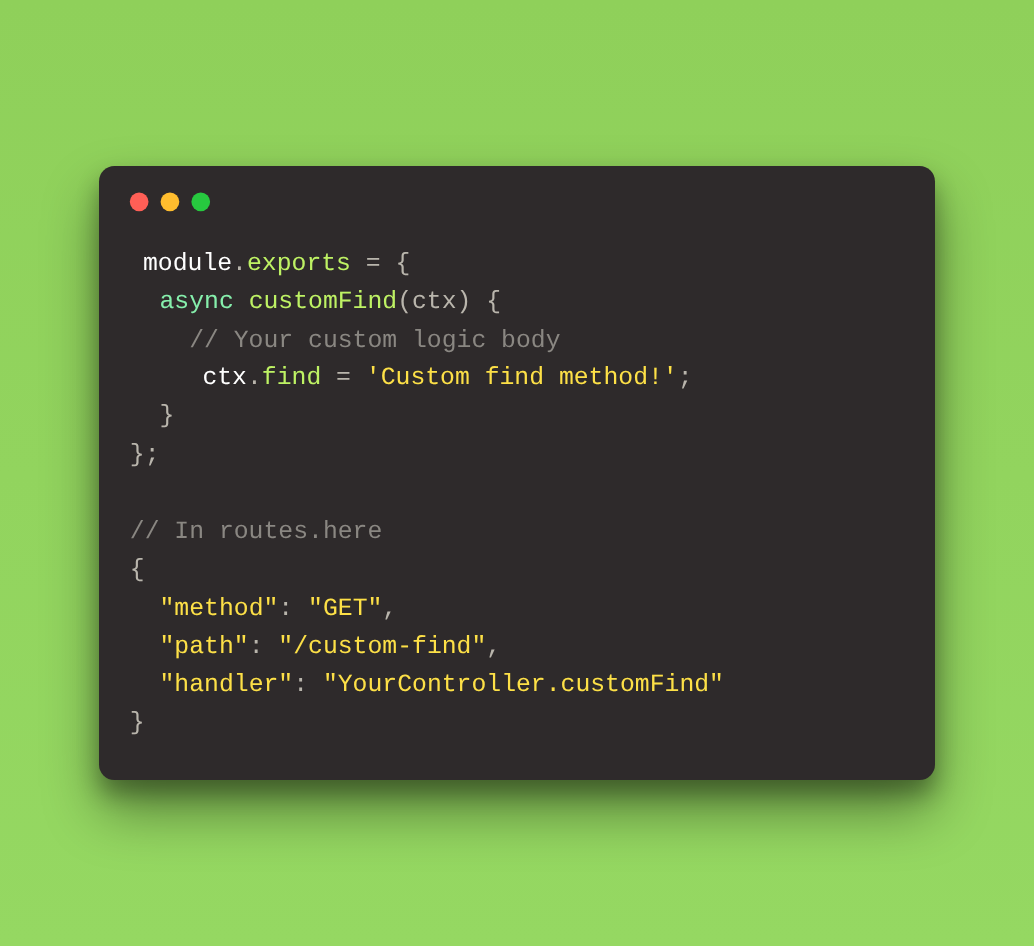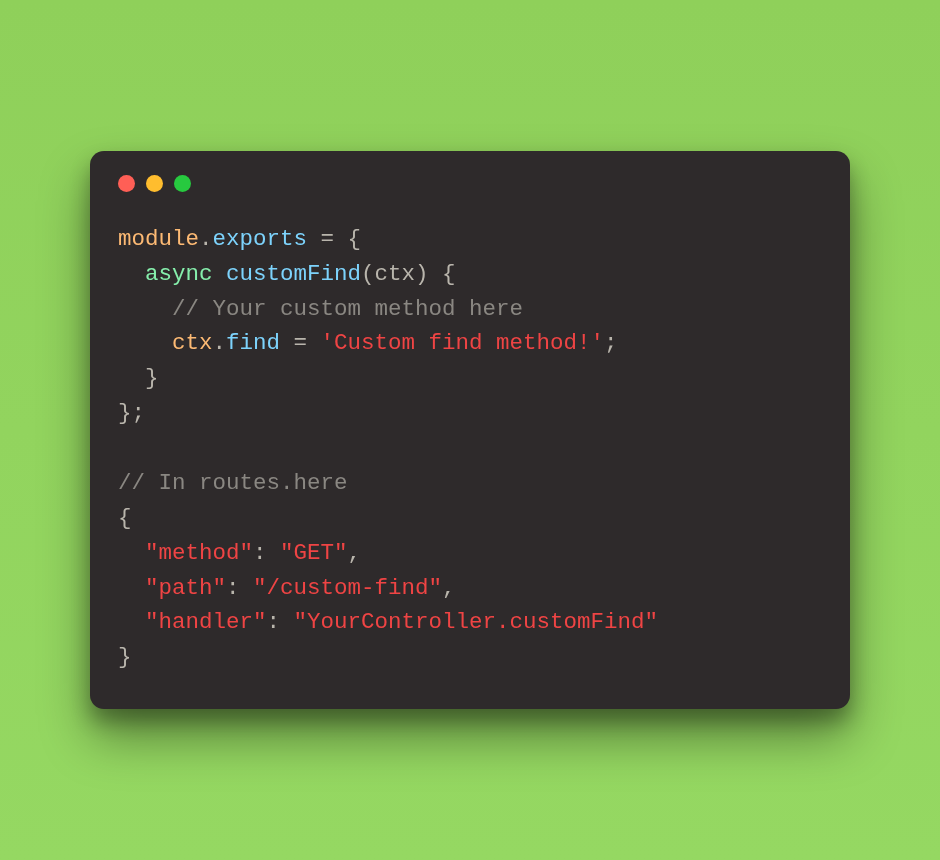--- a/index.html
+++ b/index.html
@@ -34,40 +34,40 @@
   .dot.green  { background: #27c93f; }
 
   pre.code {
     font-family: ui-monospace, SFMono-Regular, Menlo, Monaco, Consolas, "Liberation Mono", monospace;
     font-size: 22.5px;
     line-height: 1.55;
     color: #b9b5ac;
     white-space: pre;
     overflow: hidden;
   }
-  .var    { color: #fdba74; }
-  .prop   { color: #7dd3fc; }
+  .var    { color: #ffffff; margin-left: 12px; }
+  .prop   { color: #bef264; }
   .punc   { color: #b9b5ac; }
   .kw     { color: #86efac; }
-  .str    { color: #ef4444; }
+  .str    { color: #fde047; }
   .cmt    { color: #8a8782; }
 </style>
 </head>
 <body>
 
 <div class="window">
   <div class="traffic">
     <div class="dot red"></div>
     <div class="dot yellow"></div>
     <div class="dot green"></div>
   </div>
 
   <pre class="code"><span class="var">module</span><span class="punc">.</span><span class="prop">exports</span><span class="punc"> = {</span>
 <span class="kw">  async </span><span class="prop">customFind</span><span class="punc">(ctx) {</span>
-<span class="cmt">    // Your custom method here</span>
+<span class="cmt">    // Your custom logic body</span>
 <span class="var">    ctx</span><span class="punc">.</span><span class="prop">find</span><span class="punc"> = </span><span class="str">'Custom find method!'</span><span class="punc">;</span>
 <span class="punc">  }</span>
 <span class="punc">};</span>
 <span></span>
 <span class="cmt">// In routes.here</span>
 <span class="punc">{</span>
 <span class="punc">  </span><span class="str">"method"</span><span class="punc">: </span><span class="str">"GET"</span><span class="punc">,</span>
 <span class="punc">  </span><span class="str">"path"</span><span class="punc">: </span><span class="str">"/custom-find"</span><span class="punc">,</span>
 <span class="punc">  </span><span class="str">"handler"</span><span class="punc">: </span><span class="str">"YourController.customFind"</span>
 <span class="punc">}</span></pre>

